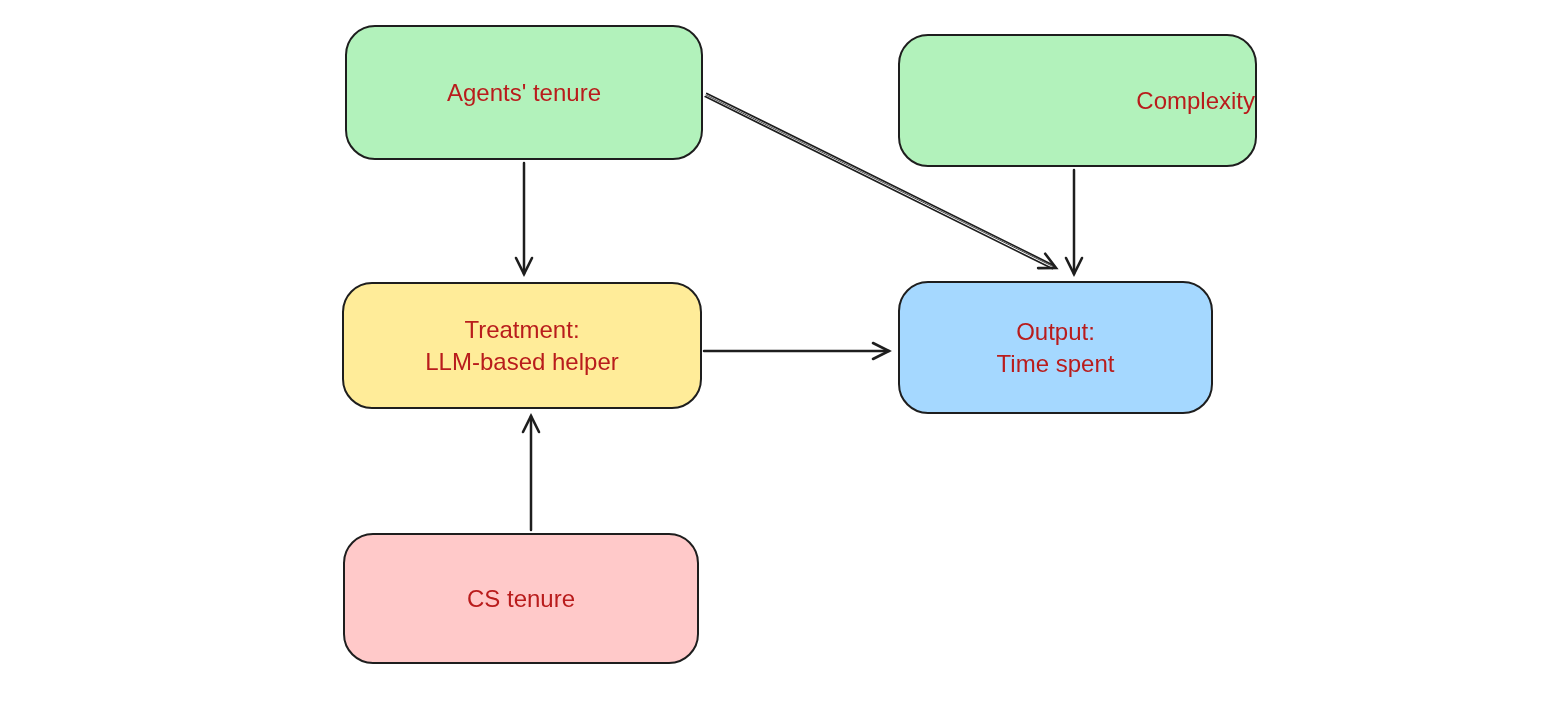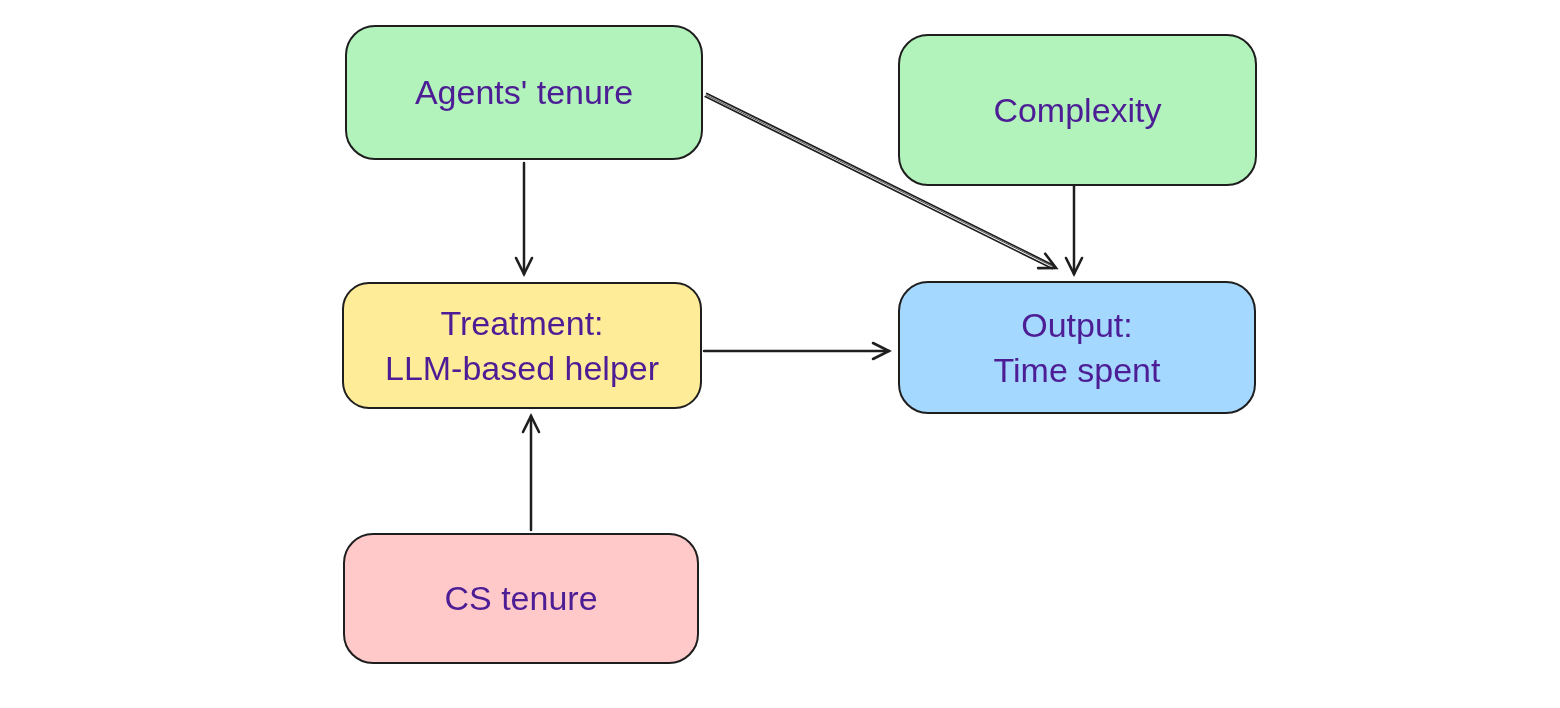--- a/index.html
+++ b/index.html
@@ -31,30 +31,30 @@
   .node {
     position: absolute;
     display: flex;
     align-items: center;
     justify-content: center;
     border: 2.5px solid #1e1e1e;
     border-radius: 30px;
     box-sizing: border-box;
   }
   .node-label {
-    font-size: 34px;
+    font-size: 24px;
     line-height: 1.3;
-    color: #4c1d95;
+    color: #b91c1c;
     text-align: center;
     white-space: pre-line;
   }
   .n-agents-tenure { left: 345px; top: 25px;  width: 358px; height: 135px; }
-  .n-complexity    { left: 898px; top: 34px;  width: 359px; height: 152px; }
+  .n-complexity    { left: 898px; top: 34px;  width: 359px; height: 133px; justify-content: flex-end; }
   .n-treatment     { left: 342px; top: 282px; width: 360px; height: 127px; }
-  .n-output        { left: 898px; top: 281px; width: 358px; height: 133px; }
+  .n-output        { left: 898px; top: 281px; width: 315px; height: 133px; }
   .n-cs-center     { left: 343px; top: 533px; width: 356px; height: 131px; }
 </style>
 </head>
 <body>
 
 <div class="canvas">
 
   <svg class="edges" width="1560" height="708" viewBox="0 0 1560 708" xmlns="http://www.w3.org/2000/svg">
     <defs>
       <marker id="arrowhead" markerUnits="userSpaceOnUse" viewBox="-20 -12 24 24" markerWidth="24" markerHeight="24" refX="0" refY="0" orient="auto">
@@ -78,21 +78,21 @@
   </svg>
 
   <div class="node n-agents-tenure" style="background-color: rgb(178, 242, 187);">
     <span class="node-label">Agents' tenure</span>
   </div>
 
   <div class="node n-complexity" style="background-color: rgb(178, 242, 187);">
     <span class="node-label">Complexity</span>
   </div>
 
-  <div class="node n-treatment" style="background-color: rgb(255, 236, 153); border-radius: 27px;">
+  <div class="node n-treatment" style="background-color: rgb(255, 236, 153);">
     <span class="node-label">Treatment:
 LLM-based helper</span>
   </div>
 
   <div class="node n-output" style="background-color: rgb(165, 216, 255);">
     <span class="node-label">Output:
 Time spent</span>
   </div>
 
   <div class="node n-cs-center" style="background-color: rgb(255, 201, 201);">

